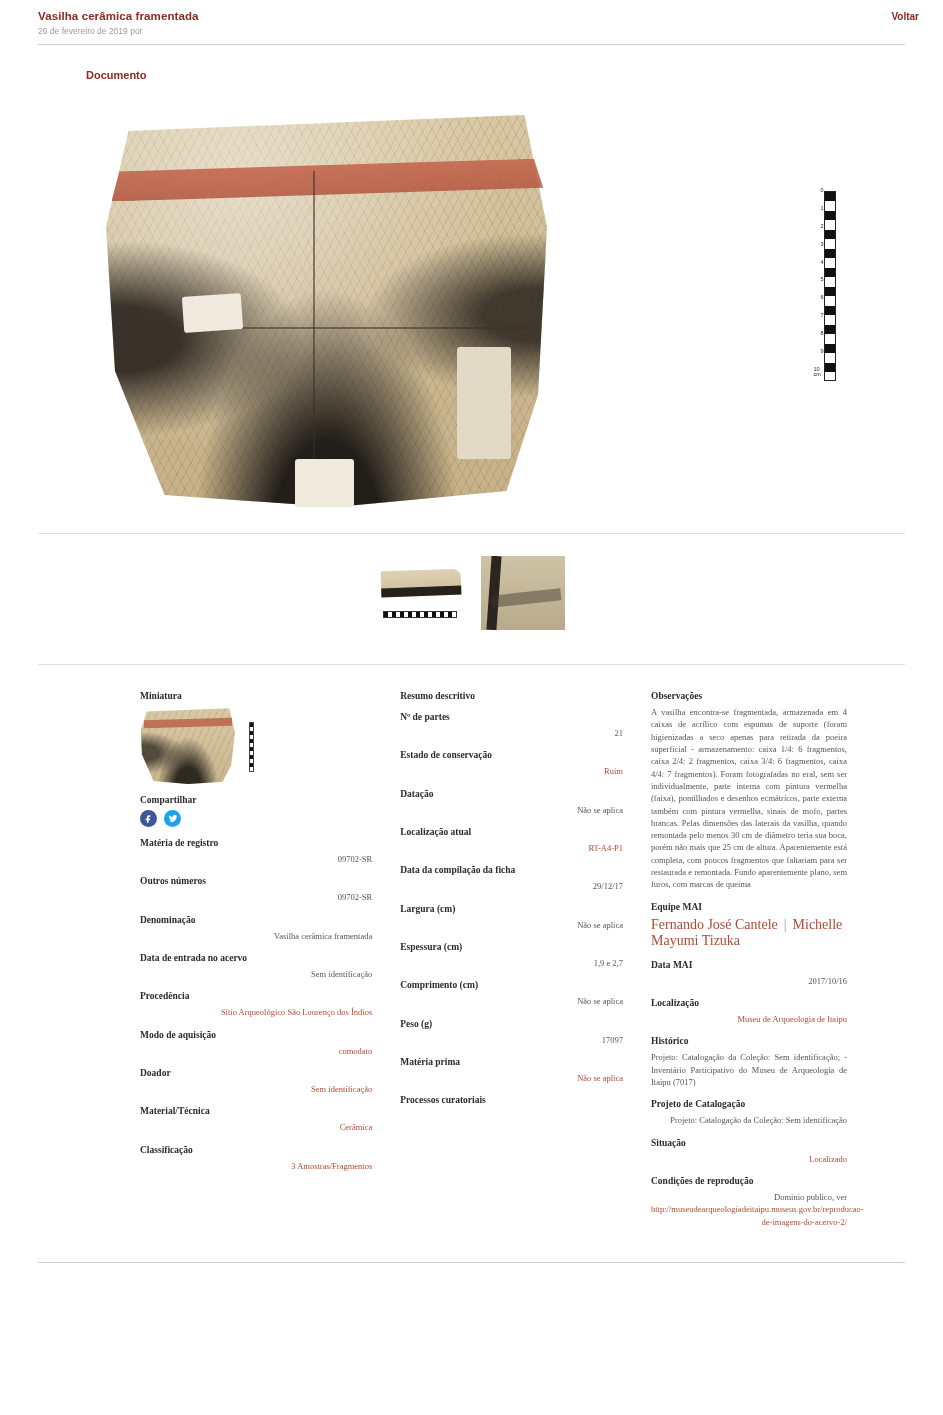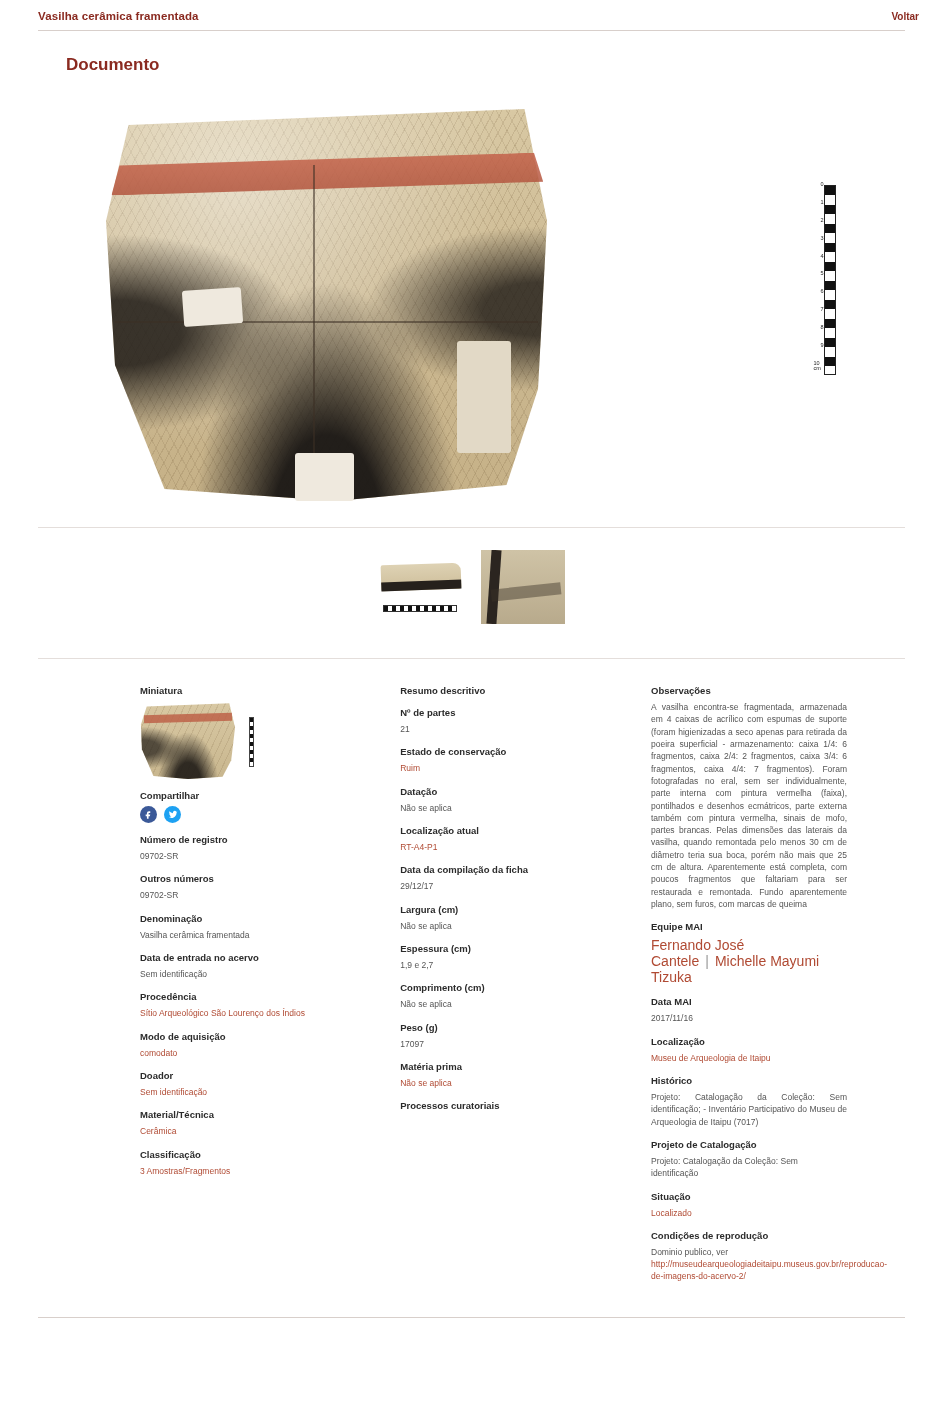--- a/index.html
+++ b/index.html
@@ -43,24 +43,24 @@
     color: #9a9a9a;
   }
   .rule {
     border-top: 1px solid #d8cfcb;
     margin: 8px 38px 0 38px;
   }
   .rule.thin { border-top: 1px solid #e4dedb; }
 
   
   .section-label {
-    font-size: 17px;
+    font-size: 11px;
     font-weight: bold;
     color: #8a2a20;
-    margin: 24px 0 0 66px;
+    margin: 24px 0 0 86px;
   }
 
   
   .doc-figure {
     margin: 24px auto 0 auto;
     width: 760px;
     position: relative;
     height: 420px;
   }
   .sherd {
@@ -185,38 +185,40 @@
   .thumb.a2:after {
     content: ""; position: absolute; right: 4px; top: 36px; width: 70px; height: 12px;
     background: rgba(60,50,40,.45); transform: rotate(-6deg);
   }
 
   
   .columns {
     display: flex;
     gap: 28px;
     padding: 26px 96px 0 140px;
+    font-family: Liberation Serif, serif;
   }
   .col { width: 246px; }
   .col.c2 { width: 236px; }
   .col.c3 { width: 196px; }
 
   .mini-label,
   .field-label {
     font-size: 9.5px;
     font-weight: bold;
     color: #2b2b2b;
     margin-top: 11px;
     margin-bottom: 5px;
   }
   .field-label:first-child, .mini-label:first-child { margin-top: 0; }
   .field-value {
     font-size: 8.5px;
     color: #555555;
     line-height: 1.45;
+    text-align: right;
   }
   .field-value.link { color: #b04a33; }
   .field-value.just { text-align: justify; }
 
   .mini-thumb {
     width: 96px; height: 78px;
     position: relative;
     margin-bottom: 4px;
   }
   .mini-thumb .mbody {
@@ -263,20 +265,21 @@
 </style>
 </head>
 <body>
 
 <div class="page">
 
   <div class="topbar">
     <div class="title">Vasilha cerâmica framentada</div>
     <div class="back">Voltar</div>
   </div>
+  <div class="subdate">26 de fevereiro de 2019 por</div>
   <div class="rule"></div>
 
   <div class="section-label">Documento</div>
 
   <div class="doc-figure">
     <div class="sherd">
       <div class="body"></div>
       <div class="rim"></div>
       <div class="edge-dark"></div>
       <div class="crack v"></div>
@@ -334,21 +337,21 @@
               <path d="M15 3h-3a5 5 0 0 0-5 5v3H4v4h3v6h4v-6h3l1-4h-4V8a1 1 0 0 1 1-1h3z"></path>
             </svg>
         </div>
         <div class="sicon tw">
           <svg viewBox="0 0 24 24">
               <path d="M23 5a8.6 8.6 0 0 1-2.4.7 4.2 4.2 0 0 0 1.8-2.3 8.4 8.4 0 0 1-2.6 1A4.2 4.2 0 0 0 12 7.6 11.9 11.9 0 0 1 3.4 3.2a4.2 4.2 0 0 0 1.3 5.6A4.1 4.1 0 0 1 2.8 8v.1a4.2 4.2 0 0 0 3.4 4.1 4.2 4.2 0 0 1-1.9.1 4.2 4.2 0 0 0 3.9 2.9A8.4 8.4 0 0 1 2 17a11.9 11.9 0 0 0 6.4 1.9c7.7 0 12-6.4 12-12v-.6A8.5 8.5 0 0 0 23 5z"></path>
             </svg>
         </div>
       </div>
 
-      <div class="field-label">Número de registro</div>
+      <div class="field-label">Matéria de registro</div>
       <div class="field-value">09702-SR</div>
 
       <div class="field-label">Outros números</div>
       <div class="field-value">09702-SR</div>
 
       <div class="field-label">Denominação</div>
       <div class="field-value">Vasilha cerâmica framentada</div>
 
       <div class="field-label">Data de entrada no acervo</div>
       <div class="field-value">Sem identificação</div>
@@ -408,21 +411,21 @@
     <div class="col c3">
       <div class="field-label">Observações</div>
       <div class="field-value just">A vasilha encontra-se fragmentada, armazenada em 4 caixas de acrílico com espumas de suporte (foram higienizadas a seco apenas para retirada da poeira superficial - armazenamento: caixa 1/4: 6 fragmentos, caixa 2/4: 2 fragmentos, caixa 3/4: 6 fragmentos, caixa 4/4: 7 fragmentos). Foram fotografadas no eral, sem ser individualmente, parte interna com pintura vermelha (faixa), pontilhados e desenhos ecmátricos, parte externa também com pintura vermelha, sinais de mofo, partes brancas. Pelas dimensões das laterais da vasilha, quando remontada pelo menos 30 cm de diâmetro teria sua boca, porém não mais que 25 cm de altura. Aparentemente está completa, com poucos fragmentos que faltariam para ser restaurada e remontada. Fundo aparentemente plano, sem furos, com marcas de queima</div>
 
       <div class="field-label">Equipe MAI</div>
       <div class="team-row">
         <span>Fernando José Cantele</span><span class="sep">|</span><span>Michelle Mayumi Tizuka</span>
       </div>
 
       <div class="field-label">Data MAI</div>
-      <div class="field-value">2017/11/16</div>
+      <div class="field-value">2017/10/16</div>
 
       <div class="field-label">Localização</div>
       <div class="field-value link">Museu de Arqueologia de Itaipu</div>
 
       <div class="field-label">Histórico</div>
       <div class="field-value just">Projeto: Catalogação da Coleção: Sem identificação; - Inventário Participativo do Museu de Arqueologia de Itaipu (7017)</div>
 
       <div class="field-label">Projeto de Catalogação</div>
       <div class="field-value">Projeto: Catalogação da Coleção: Sem identificação</div>
 

